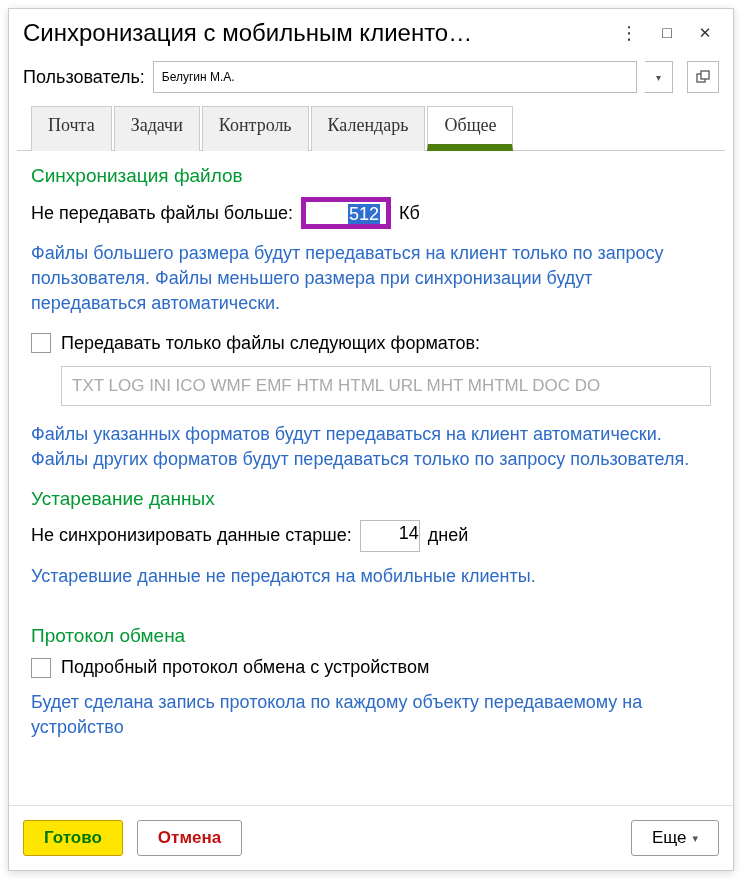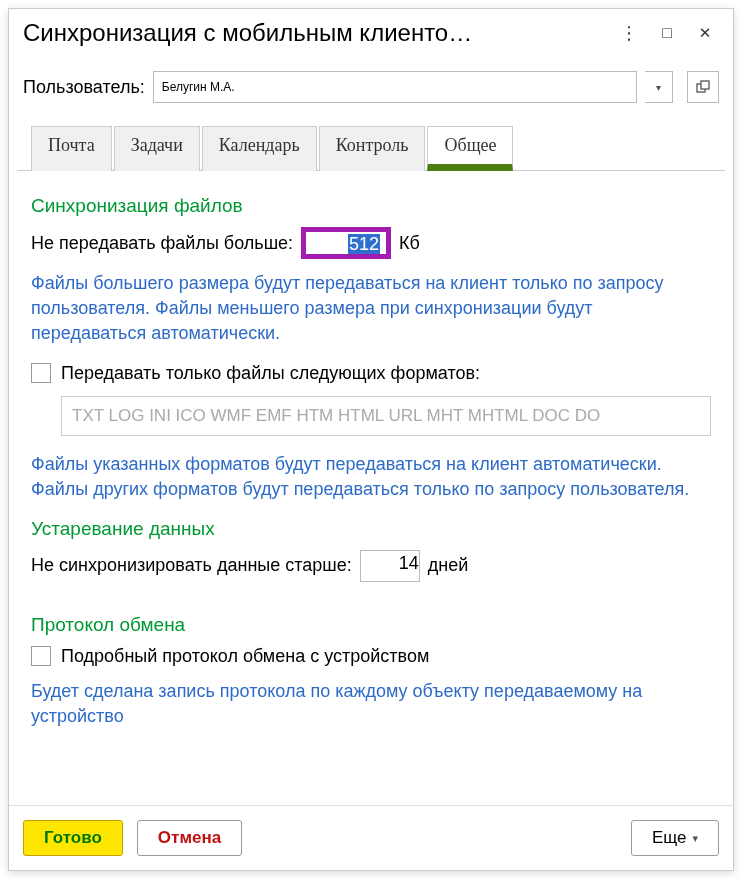--- a/index.html
+++ b/index.html
@@ -11,21 +11,20 @@
     }
     .window {
       width: 726px;
       height: 863px;
       border: 1px solid #ccc;
       box-shadow: 0 2px 8px rgba(0,0,0,0.15);
       background: #fff;
       display: flex;
       flex-direction: column;
       padding: 0;
-      gap: 10px;
     }
     .titlebar {
       display: flex;
       align-items: center;
       padding: 10px 14px 6px 14px;
     }
     .title {
       font-size: 24px;
       flex: 1;
       overflow: hidden;
@@ -264,22 +263,22 @@
       <svg width="14" height="14" viewBox="0 0 14 14">
         <rect x="1" y="4" width="8" height="8" fill="none" stroke="#555" stroke-width="1.3"></rect>
         <rect x="5" y="1" width="8" height="8" fill="#fff" stroke="#555" stroke-width="1.3"></rect>
       </svg>
     </div>
   </div>
 
   <div class="tabs">
     <div class="tab">Почта</div>
     <div class="tab">Задачи</div>
+    <div class="tab">Контроль</div>
     <div class="tab">Календарь</div>
-    <div class="tab">Контроль</div>
     <div class="tab active">Общее</div>
   </div>
 
   <div class="content">
 
     <div class="section-title">Синхронизация файлов</div>
 
     <div class="row">
       <span>Не передавать файлы больше:</span>
       <div class="num-input"><span class="selected">512</span></div>
@@ -300,20 +299,21 @@
     <div class="hint">Файлы указанных форматов будут передаваться на клиент автоматически. Файлы других форматов будут передаваться только по запросу пользователя.</div>
 
     <div class="section-title">Устаревание данных</div>
 
     <div class="row">
       <span>Не синхронизировать данные старше:</span>
       <div class="num-input-plain"><span>14</span></div>
       <span>дней</span>
     </div>
 
+    <div class="hint">Устаревшие данные не передаются на мобильные клиенты.</div>
 
     <div class="spacer"></div>
 
     <div class="section-title">Протокол обмена</div>
 
     <div class="checkbox-row">
       <div class="checkbox"></div>
       <span>Подробный протокол обмена с устройством</span>
     </div>
 

